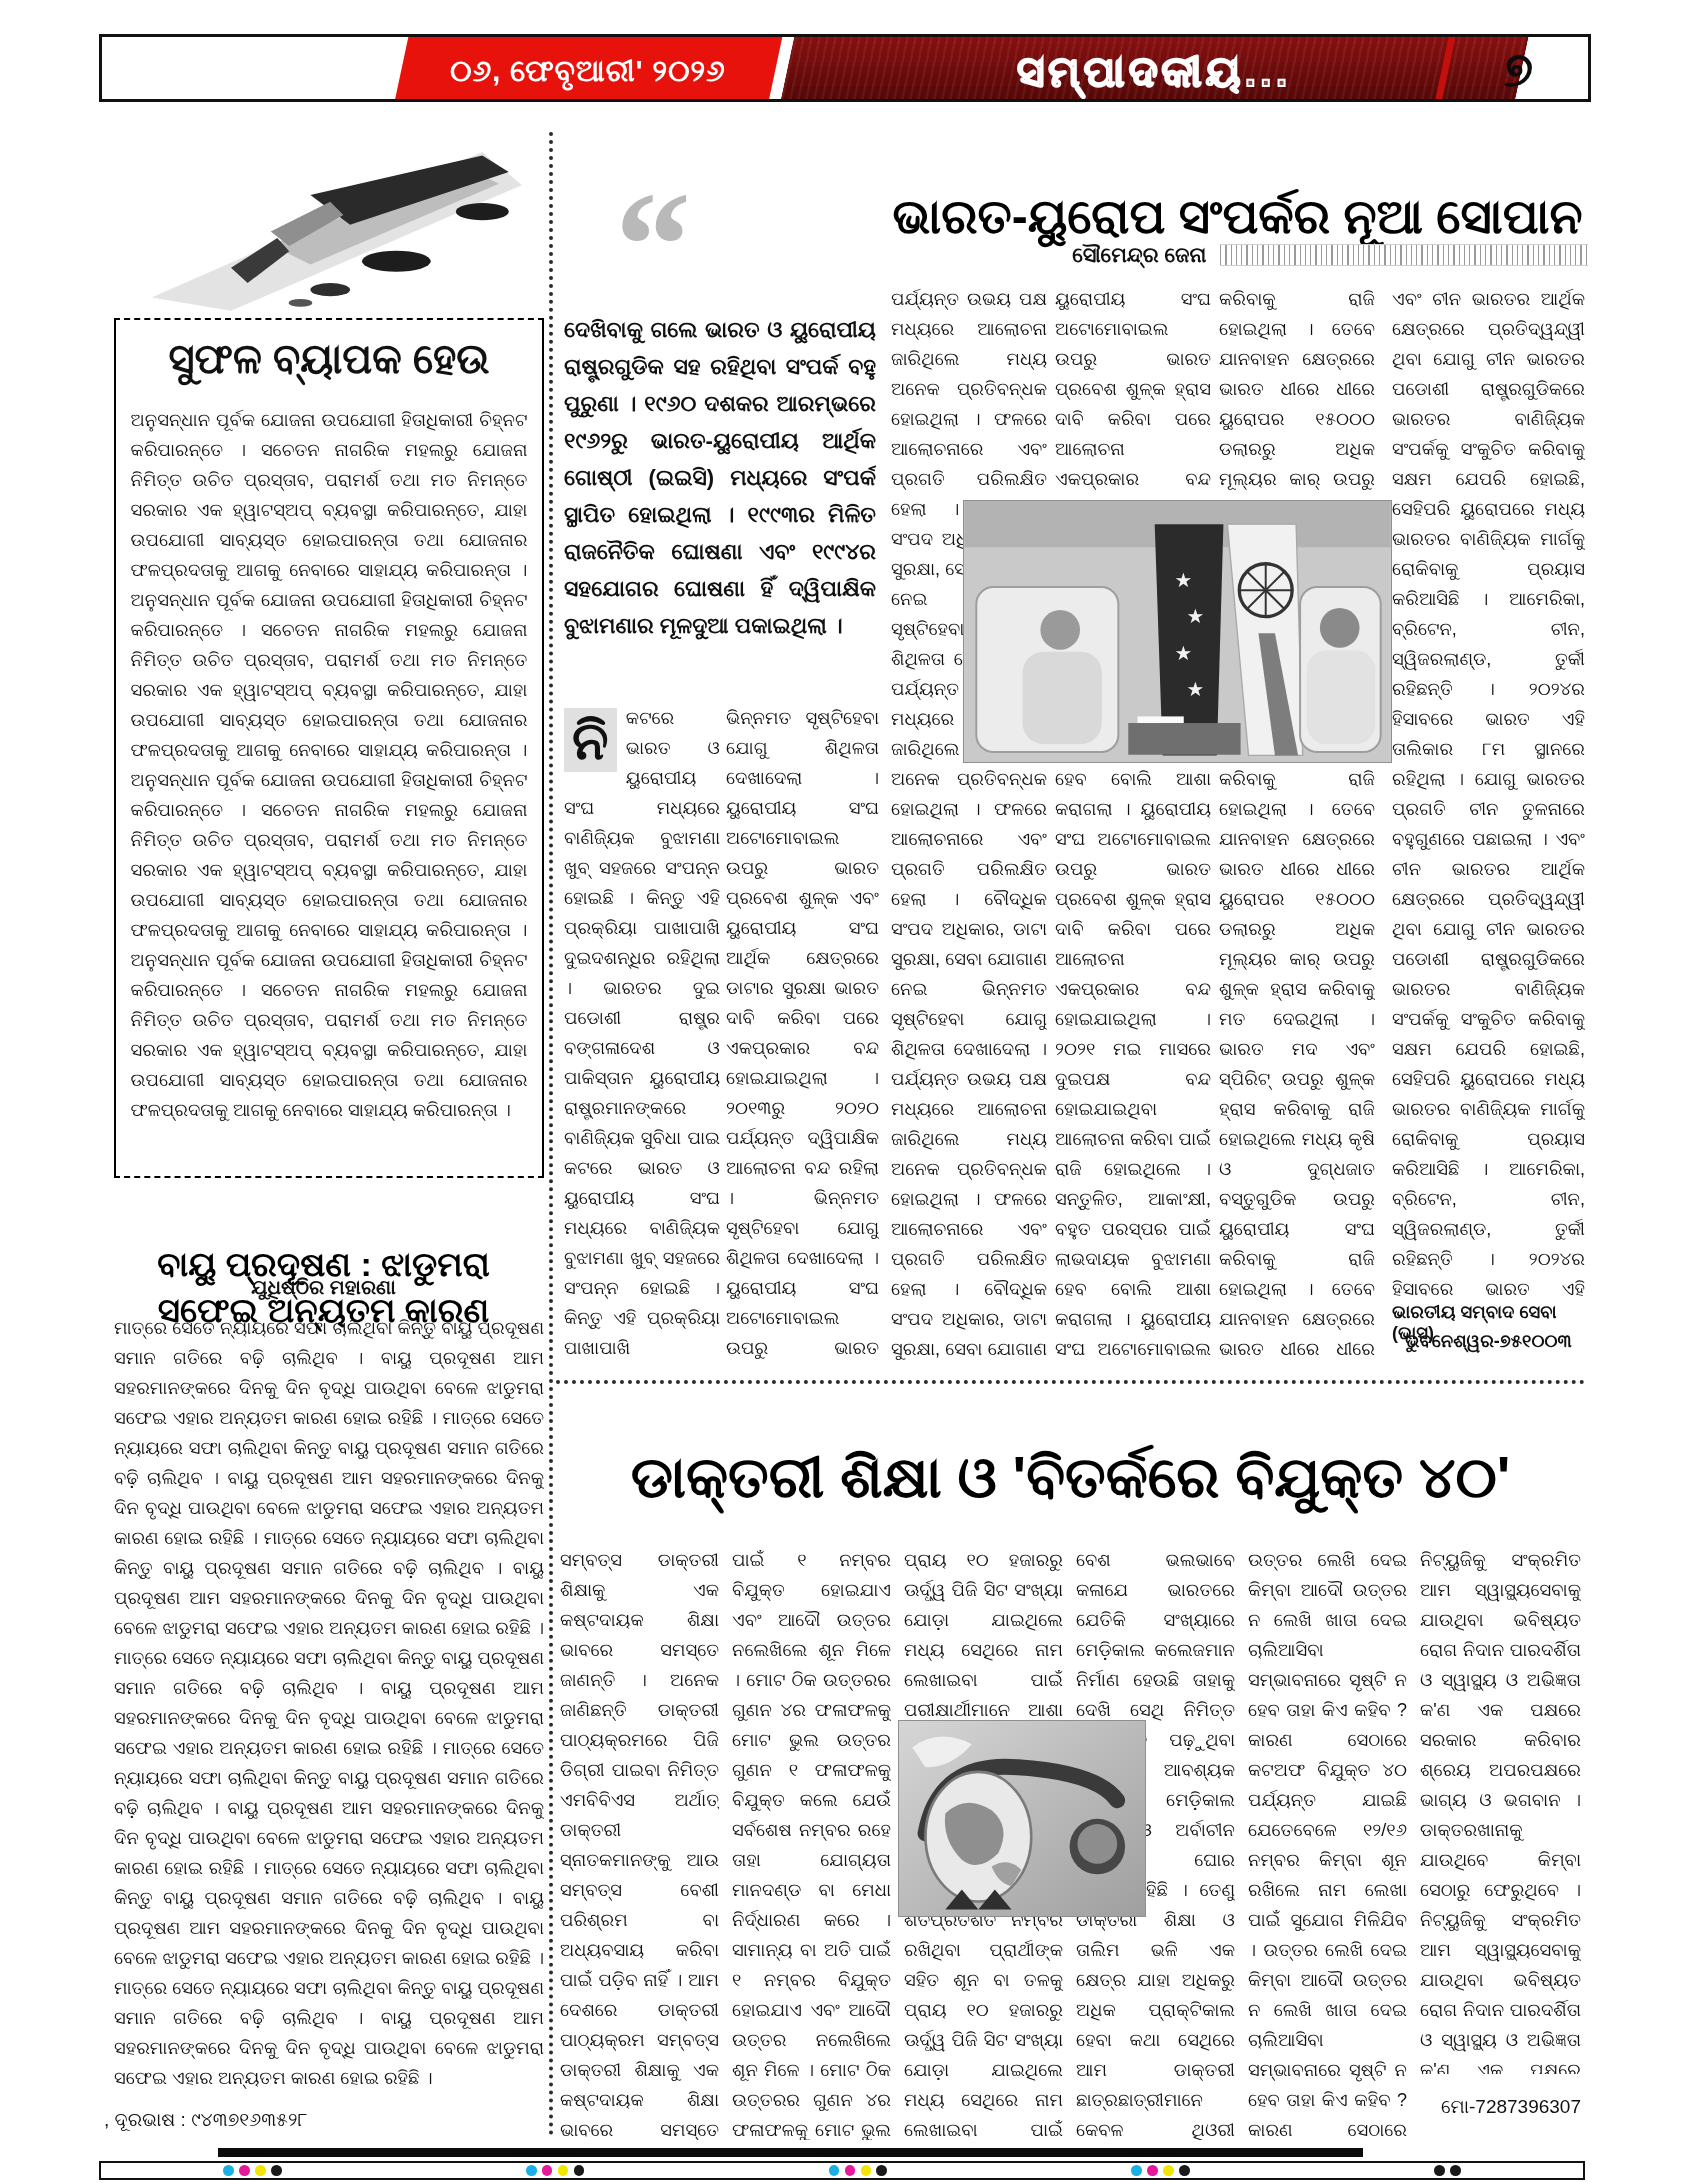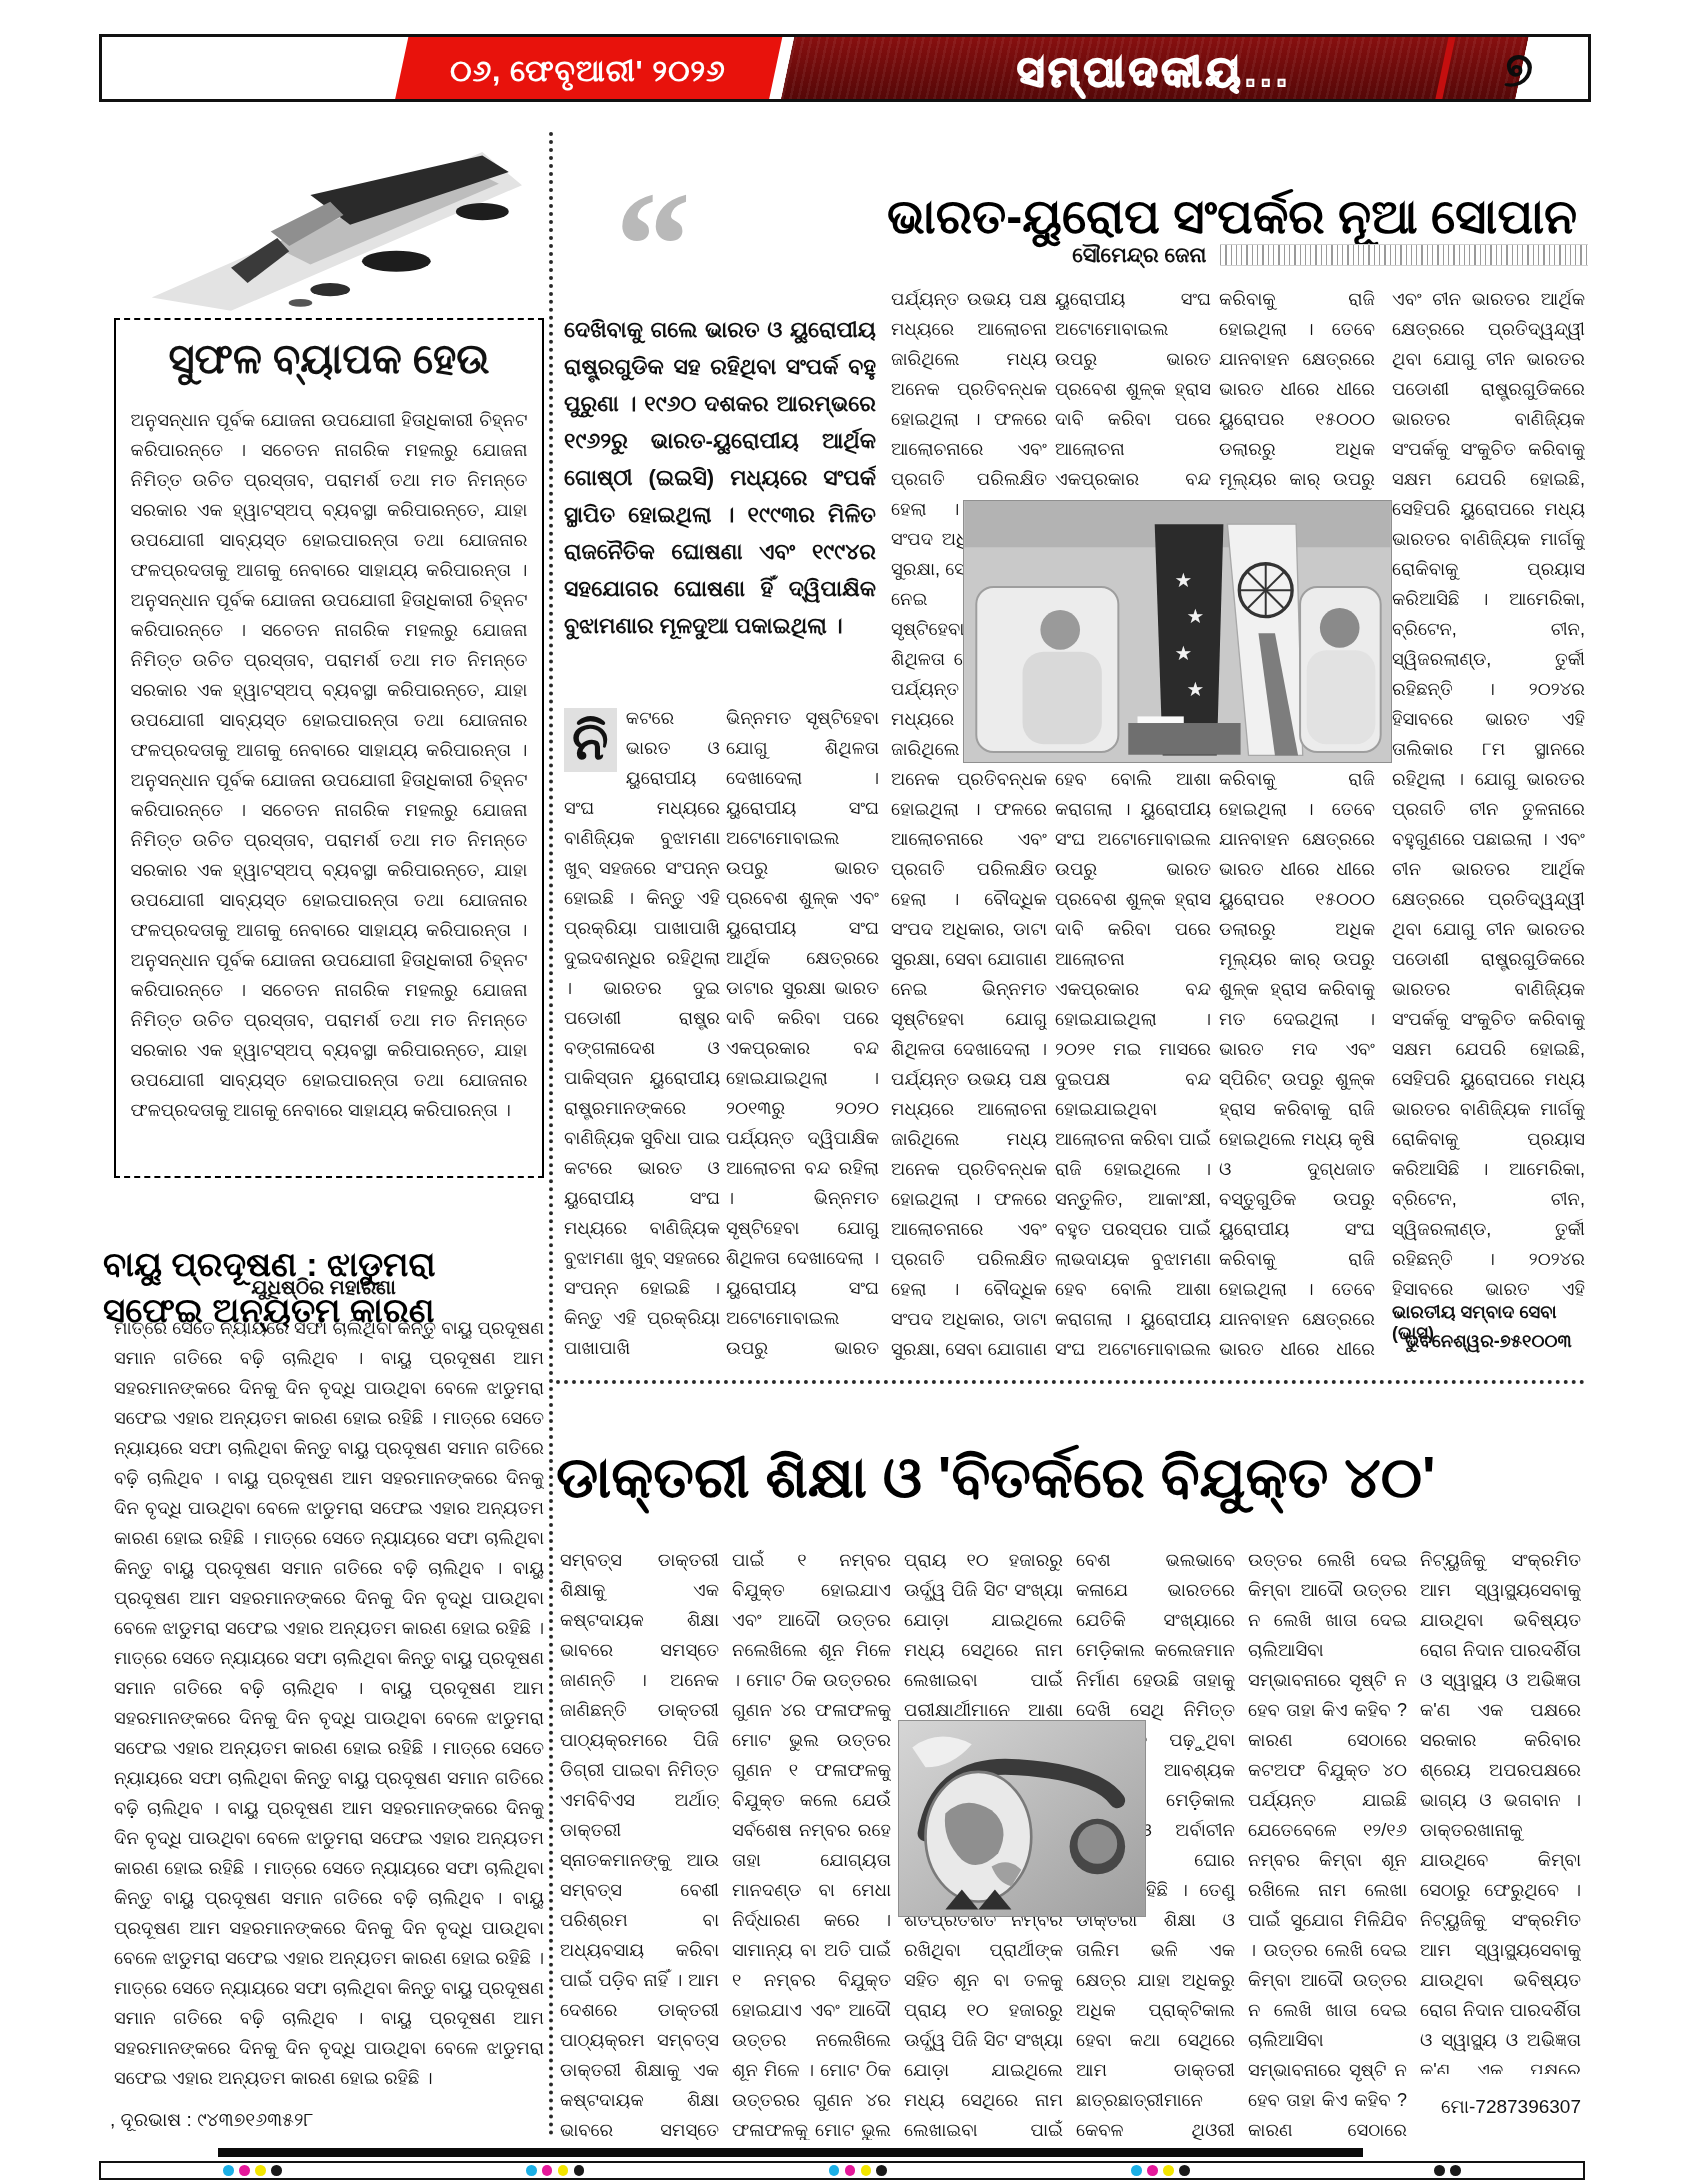--- a/index.html
+++ b/index.html
@@ -23,21 +23,21 @@
   .date-text{color:#fff;font-size:30px;font-weight:bold;letter-spacing:0.7px;}
   .hollow{color:rgba(255,255,255,.22);-webkit-text-stroke:2px #fff;font-size:42px;font-weight:bold;
           letter-spacing:4px;z-index:2;}
   .red-slash{position:absolute;right:140px;top:-4px;width:6.6px;height:79px;background:#c40f0f;
              transform:skewX(-12deg);}
   .pageno{position:absolute;right:30px;top:5.3px;width:79px;text-align:center;font-size:48px;
           font-weight:bold;color:#0c0c0c;}
   
   .btxt{font-size:18px;line-height:30px;text-align:justify;overflow:hidden;word-break:break-word;}
   .abs{position:absolute;}
-  .headline{font-weight:bold;color:#000;}
+  .headline{font-weight:bold;text-align:center;color:#000;}
   .byrow{display:flex;align-items:center;gap:13.2px;}
   .byline{font-size:21px;font-weight:bold;white-space:nowrap;}
   .hatch{flex:1;height:20px;background:repeating-linear-gradient(90deg,#9a9a9a 0 1.3px,#fff 1.3px 5.3px);
          border-top:0.7px solid #cfcfcf;border-bottom:0.7px solid #cfcfcf;}
   .spacer{flex:0 0 auto;}
   
   .ed-box{border-left:2.6px solid #000;border-right:2.6px solid #000;border-top:2.6px dashed #000;
           border-bottom:2.6px dashed #000;padding:12px 14.6px;box-sizing:border-box;overflow:hidden;}
   .ed-head{font-size:40px;font-weight:bold;text-align:center;margin:4px 0 22.5px 0;
            transform:scaleY(1.05);}
@@ -89,21 +89,21 @@
   </svg>
 
   <section class="ed-box abs" style="left:114px;top:318px;width:430px;height:860px;">
     <h2 class="ed-head">ସୁଫଳ ବ୍ୟାପକ ହେଉ</h2>
     <div class="btxt" style="height:741px;">ଅନୁସନ୍ଧାନ ପୂର୍ବକ ଯୋଜନା ଉପଯୋଗୀ ହିତାଧିକାରୀ ଚିହ୍ନଟ କରିପାରନ୍ତେ । ସଚେତନ ନାଗରିକ ମହଲରୁ ଯୋଜନା ନିମିତ୍ତ ଉଚିତ ପ୍ରସ୍ତାବ, ପରାମର୍ଶ ତଥା ମତ ନିମନ୍ତେ ସରକାର ଏକ ହ୍ୱାଟସ୍ଅପ୍ ବ୍ୟବସ୍ଥା କରିପାରନ୍ତେ, ଯାହା ଉପଯୋଗୀ ସାବ୍ୟସ୍ତ ହୋଇପାରନ୍ତା ତଥା ଯୋଜନାର ଫଳପ୍ରଦତାକୁ ଆଗକୁ ନେବାରେ ସାହାଯ୍ୟ କରିପାରନ୍ତା । ଅନୁସନ୍ଧାନ ପୂର୍ବକ ଯୋଜନା ଉପଯୋଗୀ ହିତାଧିକାରୀ ଚିହ୍ନଟ କରିପାରନ୍ତେ । ସଚେତନ ନାଗରିକ ମହଲରୁ ଯୋଜନା ନିମିତ୍ତ ଉଚିତ ପ୍ରସ୍ତାବ, ପରାମର୍ଶ ତଥା ମତ ନିମନ୍ତେ ସରକାର ଏକ ହ୍ୱାଟସ୍ଅପ୍ ବ୍ୟବସ୍ଥା କରିପାରନ୍ତେ, ଯାହା ଉପଯୋଗୀ ସାବ୍ୟସ୍ତ ହୋଇପାରନ୍ତା ତଥା ଯୋଜନାର ଫଳପ୍ରଦତାକୁ ଆଗକୁ ନେବାରେ ସାହାଯ୍ୟ କରିପାରନ୍ତା । ଅନୁସନ୍ଧାନ ପୂର୍ବକ ଯୋଜନା ଉପଯୋଗୀ ହିତାଧିକାରୀ ଚିହ୍ନଟ କରିପାରନ୍ତେ । ସଚେତନ ନାଗରିକ ମହଲରୁ ଯୋଜନା ନିମିତ୍ତ ଉଚିତ ପ୍ରସ୍ତାବ, ପରାମର୍ଶ ତଥା ମତ ନିମନ୍ତେ ସରକାର ଏକ ହ୍ୱାଟସ୍ଅପ୍ ବ୍ୟବସ୍ଥା କରିପାରନ୍ତେ, ଯାହା ଉପଯୋଗୀ ସାବ୍ୟସ୍ତ ହୋଇପାରନ୍ତା ତଥା ଯୋଜନାର ଫଳପ୍ରଦତାକୁ ଆଗକୁ ନେବାରେ ସାହାଯ୍ୟ କରିପାରନ୍ତା । ଅନୁସନ୍ଧାନ ପୂର୍ବକ ଯୋଜନା ଉପଯୋଗୀ ହିତାଧିକାରୀ ଚିହ୍ନଟ କରିପାରନ୍ତେ । ସଚେତନ ନାଗରିକ ମହଲରୁ ଯୋଜନା ନିମିତ୍ତ ଉଚିତ ପ୍ରସ୍ତାବ, ପରାମର୍ଶ ତଥା ମତ ନିମନ୍ତେ ସରକାର ଏକ ହ୍ୱାଟସ୍ଅପ୍ ବ୍ୟବସ୍ଥା କରିପାରନ୍ତେ, ଯାହା ଉପଯୋଗୀ ସାବ୍ୟସ୍ତ ହୋଇପାରନ୍ତା ତଥା ଯୋଜନାର ଫଳପ୍ରଦତାକୁ ଆଗକୁ ନେବାରେ ସାହାଯ୍ୟ କରିପାରନ୍ତା ।</div>
   </section>
 
   <h3 class="headline abs" style="left:103px;top:1207px;width:441px;font-size:34px;line-height:46px;">ବାୟୁ ପ୍ରଦୂଷଣ : ଝାଡୁମରା ସଫେଇ ଅନ୍ୟତମ କାରଣ</h3>
   <div class="abs" style="left:103px;top:1276px;width:441px;text-align:center;font-size:20px;font-weight:bold;">ଯୁଧିଷ୍ଠିର ମହାରଣା</div>
   <div class="btxt abs" style="left:114px;top:1313px;width:430px;height:787px;">ମାତ୍ରେ ସେତେ ନ୍ୟାୟରେ ସଫା ଚାଲିଥିବା କିନ୍ତୁ ବାୟୁ ପ୍ରଦୂଷଣ ସମାନ ଗତିରେ ବଢ଼ି ଚାଲିଥିବ । ବାୟୁ ପ୍ରଦୂଷଣ ଆମ ସହରମାନଙ୍କରେ ଦିନକୁ ଦିନ ବୃଦ୍ଧି ପାଉଥିବା ବେଳେ ଝାଡୁମରା ସଫେଇ ଏହାର ଅନ୍ୟତମ କାରଣ ହୋଇ ରହିଛି । ମାତ୍ରେ ସେତେ ନ୍ୟାୟରେ ସଫା ଚାଲିଥିବା କିନ୍ତୁ ବାୟୁ ପ୍ରଦୂଷଣ ସମାନ ଗତିରେ ବଢ଼ି ଚାଲିଥିବ । ବାୟୁ ପ୍ରଦୂଷଣ ଆମ ସହରମାନଙ୍କରେ ଦିନକୁ ଦିନ ବୃଦ୍ଧି ପାଉଥିବା ବେଳେ ଝାଡୁମରା ସଫେଇ ଏହାର ଅନ୍ୟତମ କାରଣ ହୋଇ ରହିଛି । ମାତ୍ରେ ସେତେ ନ୍ୟାୟରେ ସଫା ଚାଲିଥିବା କିନ୍ତୁ ବାୟୁ ପ୍ରଦୂଷଣ ସମାନ ଗତିରେ ବଢ଼ି ଚାଲିଥିବ । ବାୟୁ ପ୍ରଦୂଷଣ ଆମ ସହରମାନଙ୍କରେ ଦିନକୁ ଦିନ ବୃଦ୍ଧି ପାଉଥିବା ବେଳେ ଝାଡୁମରା ସଫେଇ ଏହାର ଅନ୍ୟତମ କାରଣ ହୋଇ ରହିଛି । ମାତ୍ରେ ସେତେ ନ୍ୟାୟରେ ସଫା ଚାଲିଥିବା କିନ୍ତୁ ବାୟୁ ପ୍ରଦୂଷଣ ସମାନ ଗତିରେ ବଢ଼ି ଚାଲିଥିବ । ବାୟୁ ପ୍ରଦୂଷଣ ଆମ ସହରମାନଙ୍କରେ ଦିନକୁ ଦିନ ବୃଦ୍ଧି ପାଉଥିବା ବେଳେ ଝାଡୁମରା ସଫେଇ ଏହାର ଅନ୍ୟତମ କାରଣ ହୋଇ ରହିଛି । ମାତ୍ରେ ସେତେ ନ୍ୟାୟରେ ସଫା ଚାଲିଥିବା କିନ୍ତୁ ବାୟୁ ପ୍ରଦୂଷଣ ସମାନ ଗତିରେ ବଢ଼ି ଚାଲିଥିବ । ବାୟୁ ପ୍ରଦୂଷଣ ଆମ ସହରମାନଙ୍କରେ ଦିନକୁ ଦିନ ବୃଦ୍ଧି ପାଉଥିବା ବେଳେ ଝାଡୁମରା ସଫେଇ ଏହାର ଅନ୍ୟତମ କାରଣ ହୋଇ ରହିଛି । ମାତ୍ରେ ସେତେ ନ୍ୟାୟରେ ସଫା ଚାଲିଥିବା କିନ୍ତୁ ବାୟୁ ପ୍ରଦୂଷଣ ସମାନ ଗତିରେ ବଢ଼ି ଚାଲିଥିବ । ବାୟୁ ପ୍ରଦୂଷଣ ଆମ ସହରମାନଙ୍କରେ ଦିନକୁ ଦିନ ବୃଦ୍ଧି ପାଉଥିବା ବେଳେ ଝାଡୁମରା ସଫେଇ ଏହାର ଅନ୍ୟତମ କାରଣ ହୋଇ ରହିଛି । ମାତ୍ରେ ସେତେ ନ୍ୟାୟରେ ସଫା ଚାଲିଥିବା କିନ୍ତୁ ବାୟୁ ପ୍ରଦୂଷଣ ସମାନ ଗତିରେ ବଢ଼ି ଚାଲିଥିବ । ବାୟୁ ପ୍ରଦୂଷଣ ଆମ ସହରମାନଙ୍କରେ ଦିନକୁ ଦିନ ବୃଦ୍ଧି ପାଉଥିବା ବେଳେ ଝାଡୁମରା ସଫେଇ ଏହାର ଅନ୍ୟତମ କାରଣ ହୋଇ ରହିଛି ।</div>
-  <div class="abs" style="left:110px;top:2109px;font-size:19px;">, ଦୂରଭାଷ : ୯୪୩୭୧୬୩୫୨୮</div>
+  <div class="abs" style="left:104px;top:2109px;font-size:19px;">, ଦୂରଭାଷ : ୯୪୩୭୧୬୩୫୨୮</div>
 
   <div class="vrule abs" style="left:549px;top:132px;height:2005px;"></div>
 
   <h1 class="headline abs" style="left:887px;top:153px;width:701px;font-size:48px;line-height:64px;">ଭାରତ-ୟୁରୋପ ସଂପର୍କର ନୂଆ ସୋପାନ</h1>
   <div class="byrow abs" style="left:887px;top:243px;width:701px;">
     <div class="spacer" style="width:172px;"></div>
     <div class="byline">ସୌମେନ୍ଦ୍ର ଜେନା</div>
     <div class="hatch"></div>
   </div>
 

